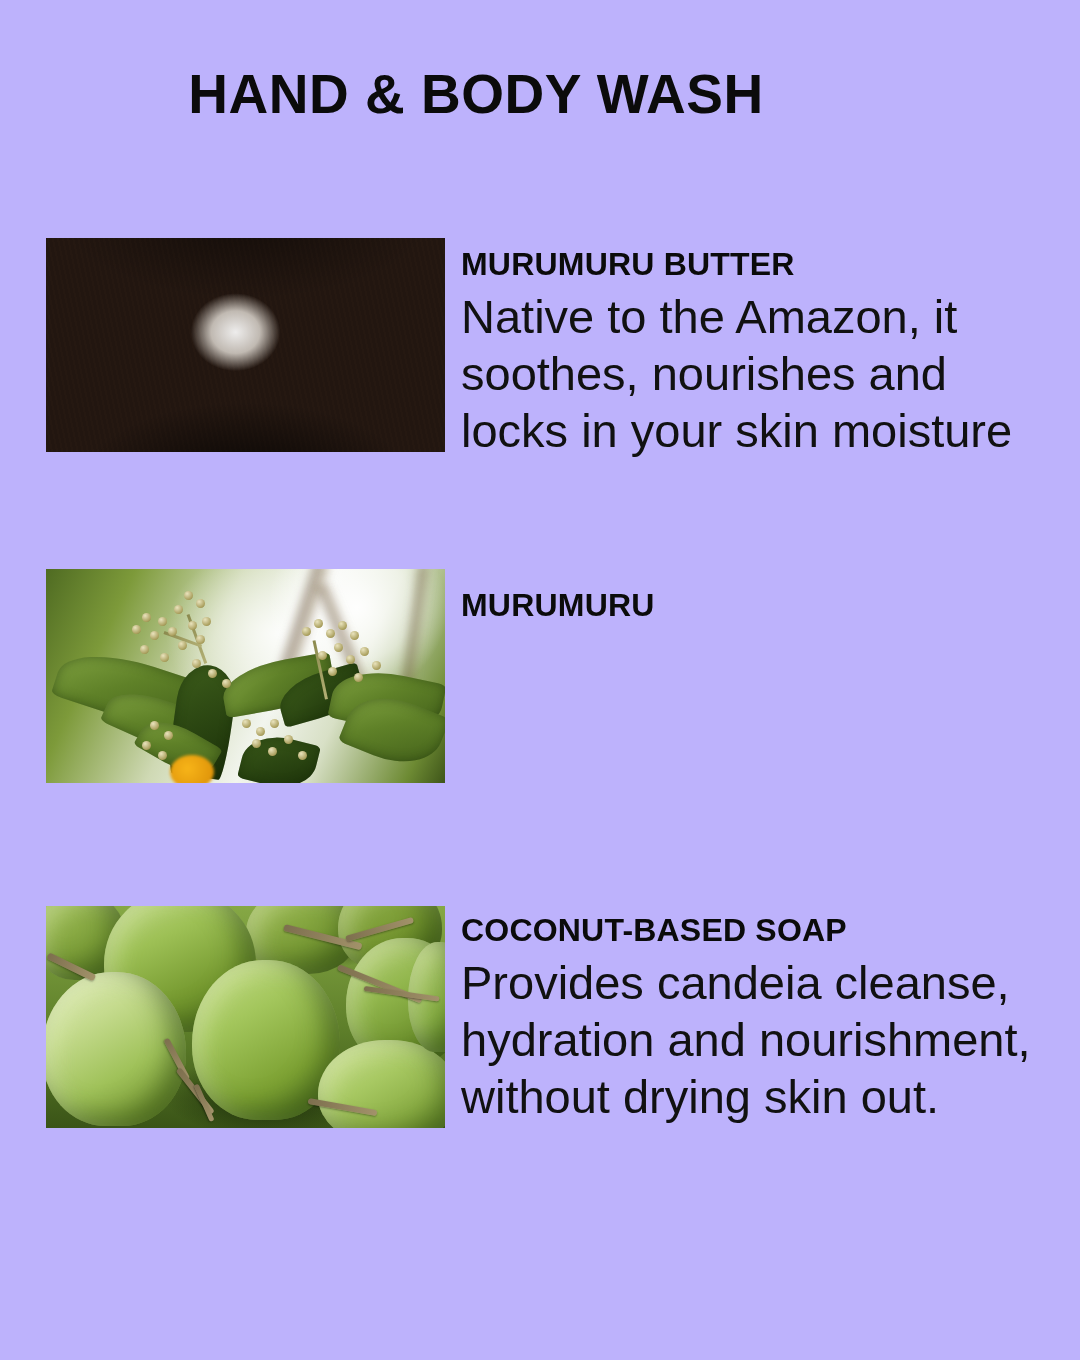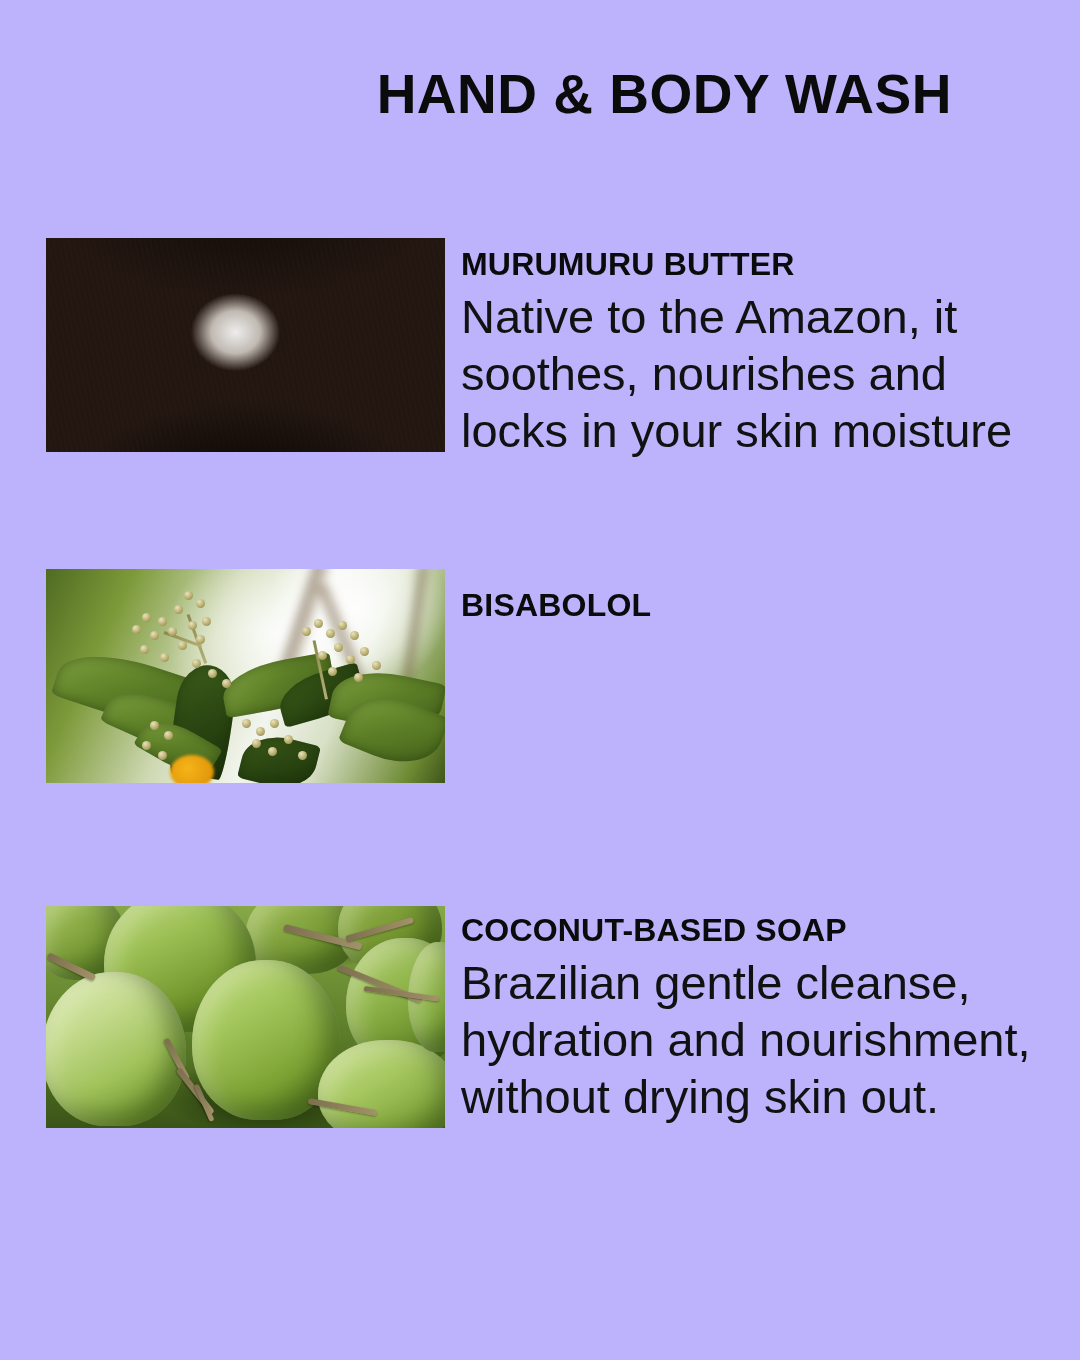--- a/index.html
+++ b/index.html
@@ -9,21 +9,21 @@
     font-family:"Liberation Sans", sans-serif;
     color:#0a0a0a;
     overflow:hidden;
     position:relative;
   }
 
   
   .title-block{
     position:absolute;
     top:62px; left:0; width:952px;
-    text-align:right;
+    text-align:center;
   }
   .title-line{
     display:block;
     font-size:55px;
     font-weight:700;
     letter-spacing:0.5px;
     line-height:64px;
     color:#0b0b0b;
   }
 
@@ -239,21 +239,21 @@
     <div class="bud" style="left:252px;top:182px;"></div>
     <div class="bud" style="left:104px;top:152px;"></div>
     <div class="bud" style="left:118px;top:162px;"></div>
     <div class="bud" style="left:96px;top:172px;"></div>
     <div class="bud" style="left:112px;top:182px;"></div>
 
     <div class="orange-dot" style="left:124px;top:186px;"></div>
   </div>
 
   <div class="text-col">
-    <div class="ing-name">BISABOLOL</div>
+    <div class="ing-name">MURUMURU</div>
   </div>
 </div>
 
 <div class="row" id="row-2">
   <div class="thumb coconuts">
     <div class="dark-gap" style="left:120px;top:150px;width:200px;height:80px;"></div>
     <div class="dark-gap" style="left:230px;top:0px;width:120px;height:60px;"></div>
 
     <div class="coco" style="left:200px;top:-18px;width:112px;height:86px;background:linear-gradient(150deg,#a6c35e,#7a9c36 60%,#56761f);"></div>
     <div class="coco" style="left:292px;top:-26px;width:104px;height:92px;background:linear-gradient(150deg,#9cbb55,#74952f 60%,#4e6d1b);"></div>
@@ -277,15 +277,15 @@
     <div class="twig" style="left:318px;top:80px;width:76px;height:5px;transform:rotate(8deg);"></div>
     <div class="twig" style="left:120px;top:130px;width:46px;height:6px;transform:rotate(62deg);"></div>
     <div class="twig" style="left:132px;top:160px;width:56px;height:6px;transform:rotate(52deg);"></div>
     <div class="twig" style="left:150px;top:176px;width:40px;height:5px;transform:rotate(66deg);"></div>
     <div class="twig" style="left:262px;top:192px;width:70px;height:6px;transform:rotate(10deg);"></div>
     <div class="twig" style="left:2px;top:46px;width:52px;height:7px;transform:rotate(26deg);"></div>
   </div>
 
   <div class="text-col">
     <div class="ing-name">COCONUT-BASED SOAP</div>
-    <div class="ing-desc">Brazilian gentle cleanse, hydration and nourishment, without drying skin out.</div>
+    <div class="ing-desc">Provides candeia cleanse, hydration and nourishment, without drying skin out.</div>
   </div>
 </div>
 
 </body></html>

